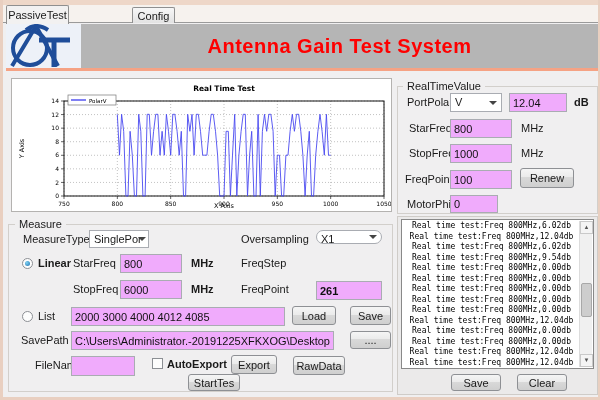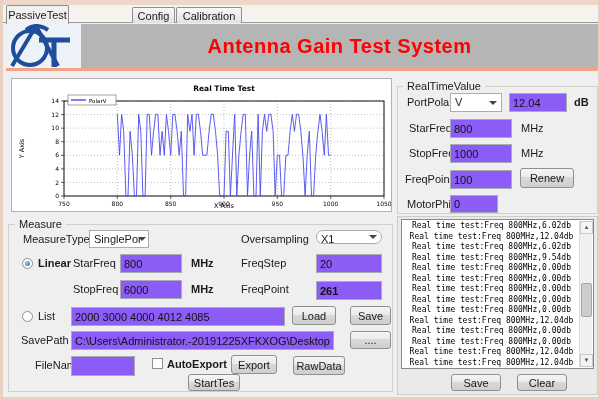--- a/index.html
+++ b/index.html
@@ -15,21 +15,21 @@
     border-radius:2px 2px 0 0;cursor:pointer;font-size:11px;}
   .tab.active{top:0;height:19px;line-height:19px;background:#f2f1f1;z-index:3;font-weight:normal;}
   .logo-panel{left:3px;top:24px;width:75px;height:44px;background:#edf1f8;}
   .banner{left:78px;top:24px;width:517px;height:44px;background:#b5b5b5;display:flex;
     align-items:center;justify-content:center;}
   .banner-title{color:#fe0000;font-size:20px;font-weight:bold;letter-spacing:.5px;}
   .salmon{left:3px;top:68px;width:594px;height:3px;background:#f5a284;}
   .chart-panel{left:8px;top:78px;width:381px;height:134px;background:#ffffff;border:1px solid #b4b2b0;}
   .groupbox{border:1px solid #d2cfcb;background:#f0eff0;}
   .grouplabel{position:absolute;background:#f0eff0;padding:0 4px;font-size:11px;z-index:2;}
-  .input{position:absolute;border:1px solid #a9acb2;background:#8b5cf6;font:11px "Liberation Sans",sans-serif;
+  .input{position:absolute;border:1px solid #a9acb2;background:#f0abfc;font:11px "Liberation Sans",sans-serif;
     padding:1px 3px;color:#111;}
   .lbl{position:absolute;white-space:nowrap;}
   .btn{position:absolute;border:1px solid #8e9094;border-radius:3px;font-size:11px;text-align:center;
     background:linear-gradient(#f5f5f5,#ebebeb 45%,#d9d9d9 46%,#cfcfcf);cursor:pointer;
     display:flex;align-items:center;justify-content:center;}
   .combo{position:absolute;border:1px solid #a9acb2;background:#fff;cursor:pointer;}
   .combo .val{position:absolute;left:4px;top:2px;font-size:11px;}
   .tri{position:absolute;right:4px;top:50%;margin-top:-2px;width:0;height:0;
     border-left:4px solid transparent;border-right:4px solid transparent;border-top:4px solid #444;}
   .radio{position:absolute;width:11px;height:11px;border:1px solid #8c8f94;border-radius:50%;background:#fdfdfd;}
@@ -50,21 +50,20 @@
 </head>
 <body>
 
 <div class="window">
 
   <div class="abs topstrip"></div>
 
   <div class="abs tabbar">
     <div class="tab active" style="left:3px;width:63px;">PassiveTest</div>
     <div class="tab" style="left:129px;width:43px;">Config</div>
-    <div class="tab" style="left:173px;width:66px;">Calibration</div>
   </div>
 
   <div class="abs logo-panel">
     <svg width="70" height="44" viewBox="0 0 70 44">
       <g fill="none" stroke="#1f4d99" stroke-width="4">
         <circle cx="24" cy="24" r="17"></circle>
         <path d="M6 42 L30 2 L52 42" stroke-width="4"></path>
         <path d="M33 16 H64" stroke-width="5"></path>
         <path d="M48 16 V43" stroke-width="5"></path>
         <path d="M20 6 Q30 -2 42 6" stroke-width="4"></path>
@@ -200,21 +199,20 @@
     <span class="val">X1</span>
     <span class="tri"></span>
   </div>
 
   <span class="radio sel" style="left:19px;top:258px;"></span>
   <span class="lbl" style="left:35px;top:257px;font-weight:bold;">Linear</span>
   <span class="lbl" style="left:70px;top:257px;">StarFreq</span>
   <input class="input" style="left: 117px; top: 254px; width: 62px; height: 19px;" value="800">
   <span class="lbl" style="left:188px;top:257px;font-weight:bold;">MHz</span>
   <span class="lbl" style="left:238px;top:257px;">FreqStep</span>
-  <input class="input" style="left: 313px; top: 254px; width: 66px; height: 19px;" value="20">
 
   <span class="lbl" style="left:70px;top:283px;">StopFreq</span>
   <input class="input" style="left: 117px; top: 280px; width: 62px; height: 19px;" value="6000">
   <span class="lbl" style="left:188px;top:283px;font-weight:bold;">MHz</span>
   <span class="lbl" style="left:238px;top:283px;">FreqPoint</span>
   <input class="input" style="left: 313px; top: 281px; width: 66px; height: 19px; font-weight: bold;" value="261">
 
   <span class="radio" style="left:19px;top:311px;"></span>
   <span class="lbl" style="left:35px;top:310px;">List</span>
   <input class="input" style="left: 68px; top: 307px; width: 214px; height: 19px;" value="2000 3000 4000 4012 4085">

